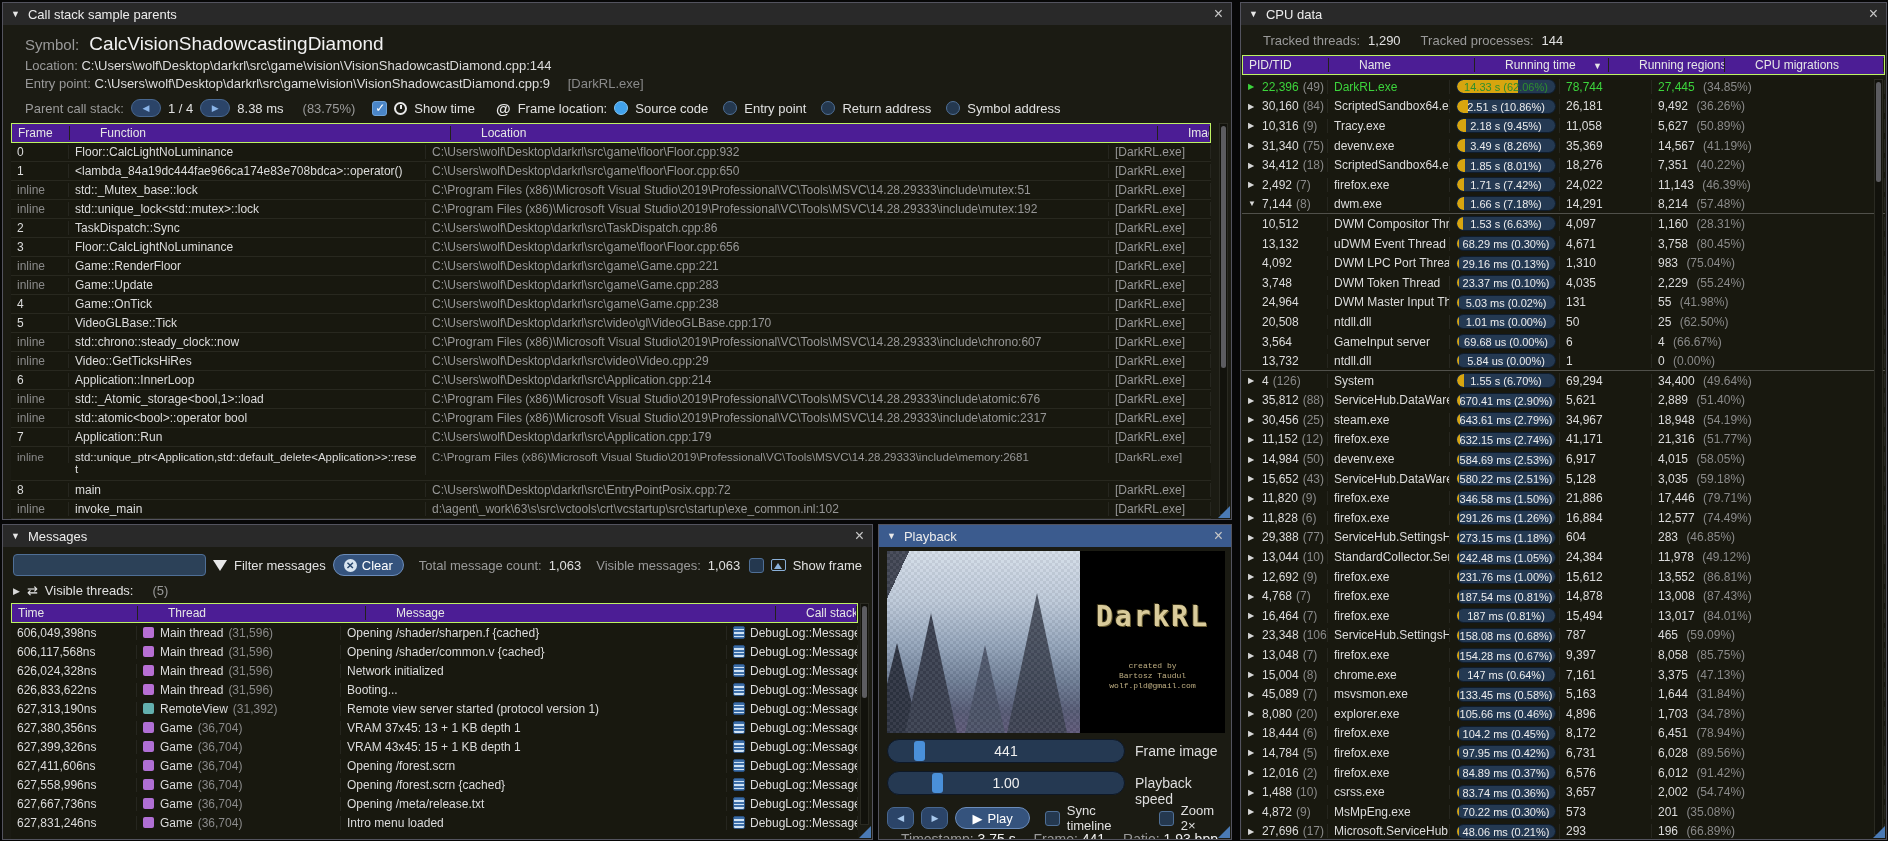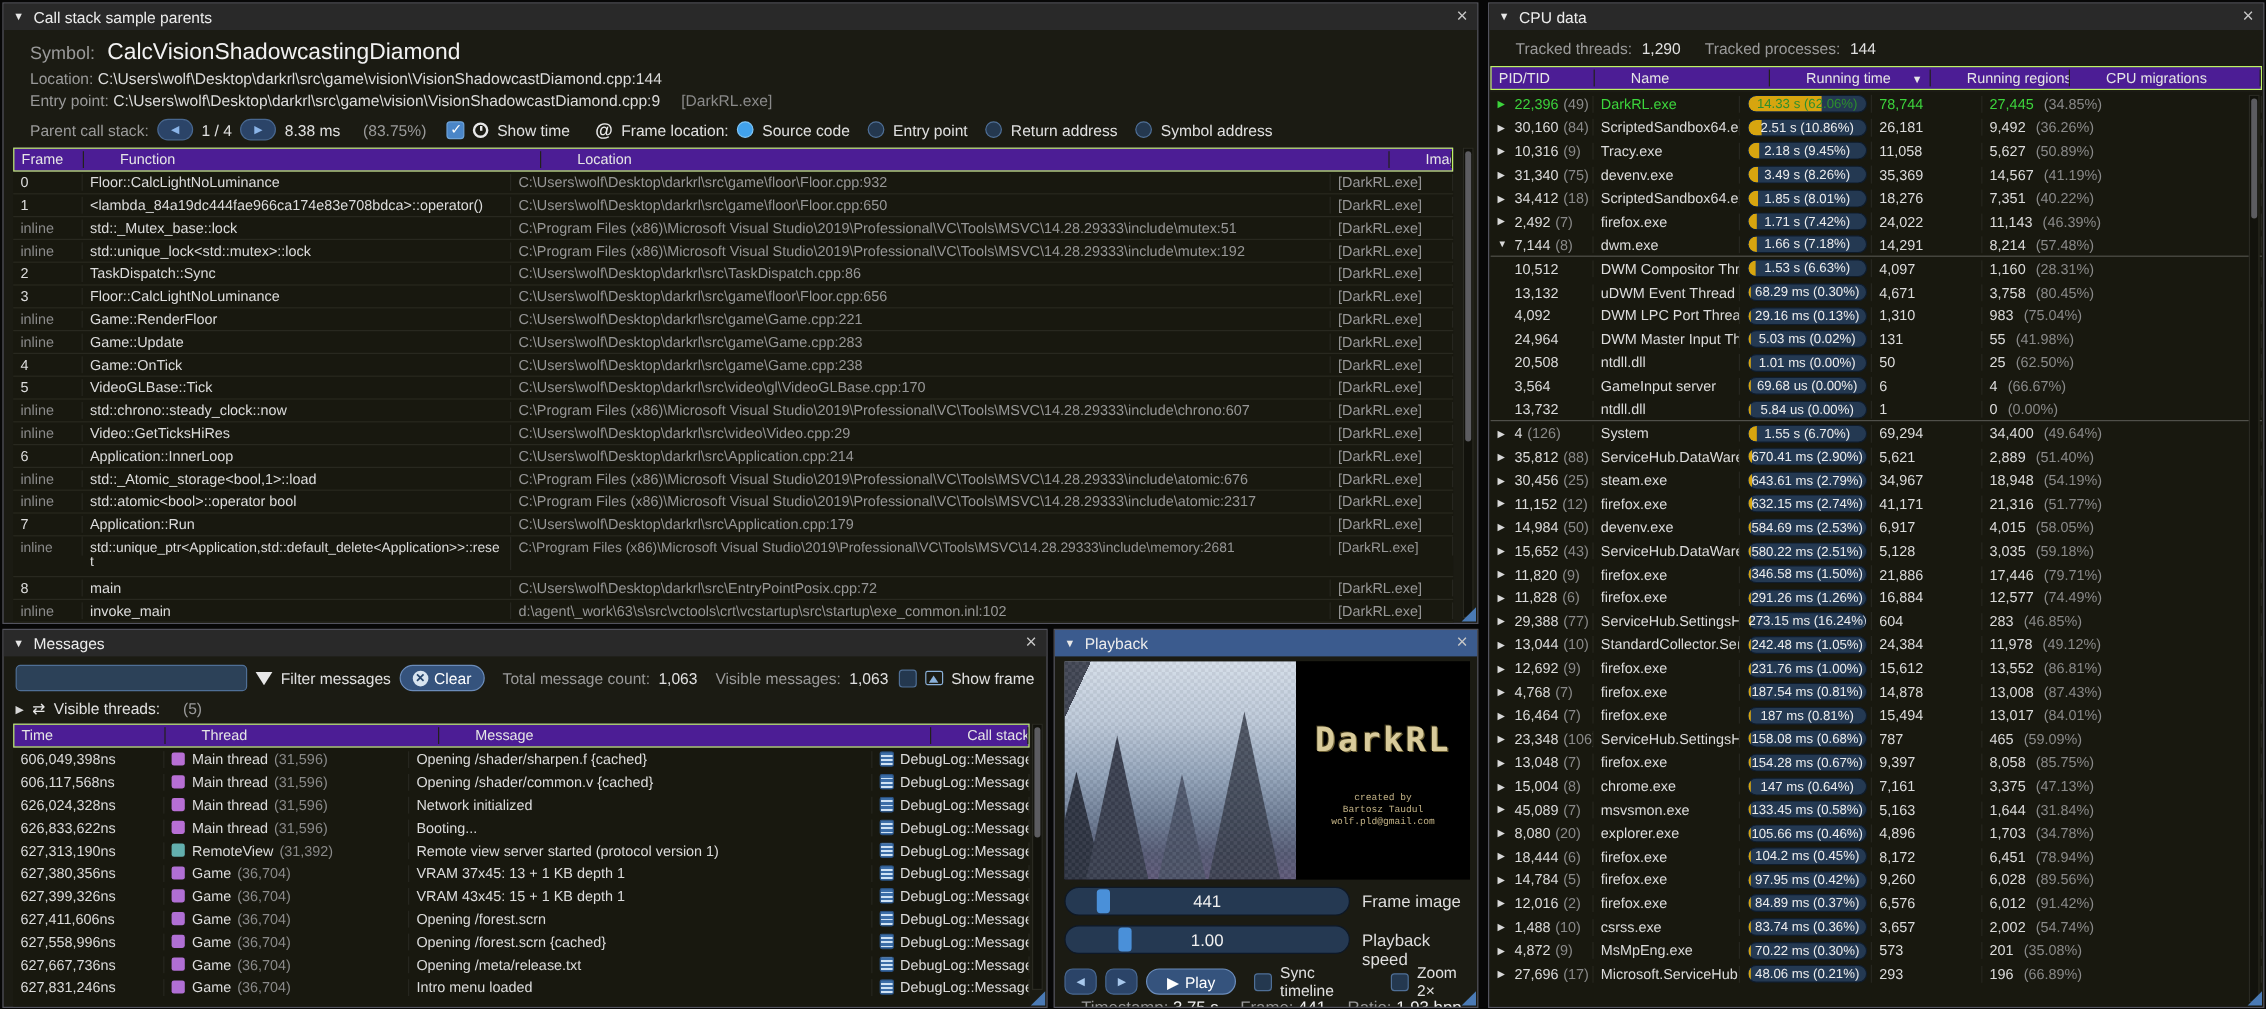--- a/index.html
+++ b/index.html
@@ -817,20 +817,39 @@
             <div class="ptext">29.16 ms (0.13%)</div>
           </div>
         </div>
         <div class="reg">1,310</div>
         <div class="migcell">
           <span class="mig">983</span>
           <span class="pct">(75.04%)</span>
         </div>
       </div>
 
+      <div class="cpu-row trow child">
+        <div class="pidcell">
+          <span class="arrow"></span>
+          <span class="pid">3,748</span>
+          <span class="cnt"></span>
+        </div>
+        <div class="name">DWM Token Thread</div>
+        <div>
+          <div class="pill">
+            <div class="fill" style="width: 1.2%;"></div>
+            <div class="ptext">23.37 ms (0.10%)</div>
+          </div>
+        </div>
+        <div class="reg">4,035</div>
+        <div class="migcell">
+          <span class="mig">2,229</span>
+          <span class="pct">(55.24%)</span>
+        </div>
+      </div>
 
       <div class="cpu-row trow child">
         <div class="pidcell">
           <span class="arrow"></span>
           <span class="pid">24,964</span>
           <span class="cnt"></span>
         </div>
         <div class="name">DWM Master Input Threa</div>
         <div>
           <div class="pill">
@@ -1068,21 +1087,21 @@
       <div class="cpu-row trow">
         <div class="pidcell">
           <span class="arrow">▶</span>
           <span class="pid">29,388</span>
           <span class="cnt">(77)</span>
         </div>
         <div class="name">ServiceHub.SettingsHost</div>
         <div>
           <div class="pill">
             <div class="fill" style="width: 1.2%;"></div>
-            <div class="ptext">273.15 ms (16.24%)</div>
+            <div class="ptext">273.15 ms (1.18%)</div>
           </div>
         </div>
         <div class="reg">604</div>
         <div class="migcell">
           <span class="mig">283</span>
           <span class="pct">(46.85%)</span>
         </div>
       </div>
 
       <div class="cpu-row trow">
@@ -1291,21 +1310,21 @@
           <span class="pid">14,784</span>
           <span class="cnt">(5)</span>
         </div>
         <div class="name">firefox.exe</div>
         <div>
           <div class="pill">
             <div class="fill" style="width: 1.2%;"></div>
             <div class="ptext">97.95 ms (0.42%)</div>
           </div>
         </div>
-        <div class="reg">9,260</div>
+        <div class="reg">6,731</div>
         <div class="migcell">
           <span class="mig">6,028</span>
           <span class="pct">(89.56%)</span>
         </div>
       </div>
 
       <div class="cpu-row trow">
         <div class="pidcell">
           <span class="arrow">▶</span>
           <span class="pid">12,016</span>

